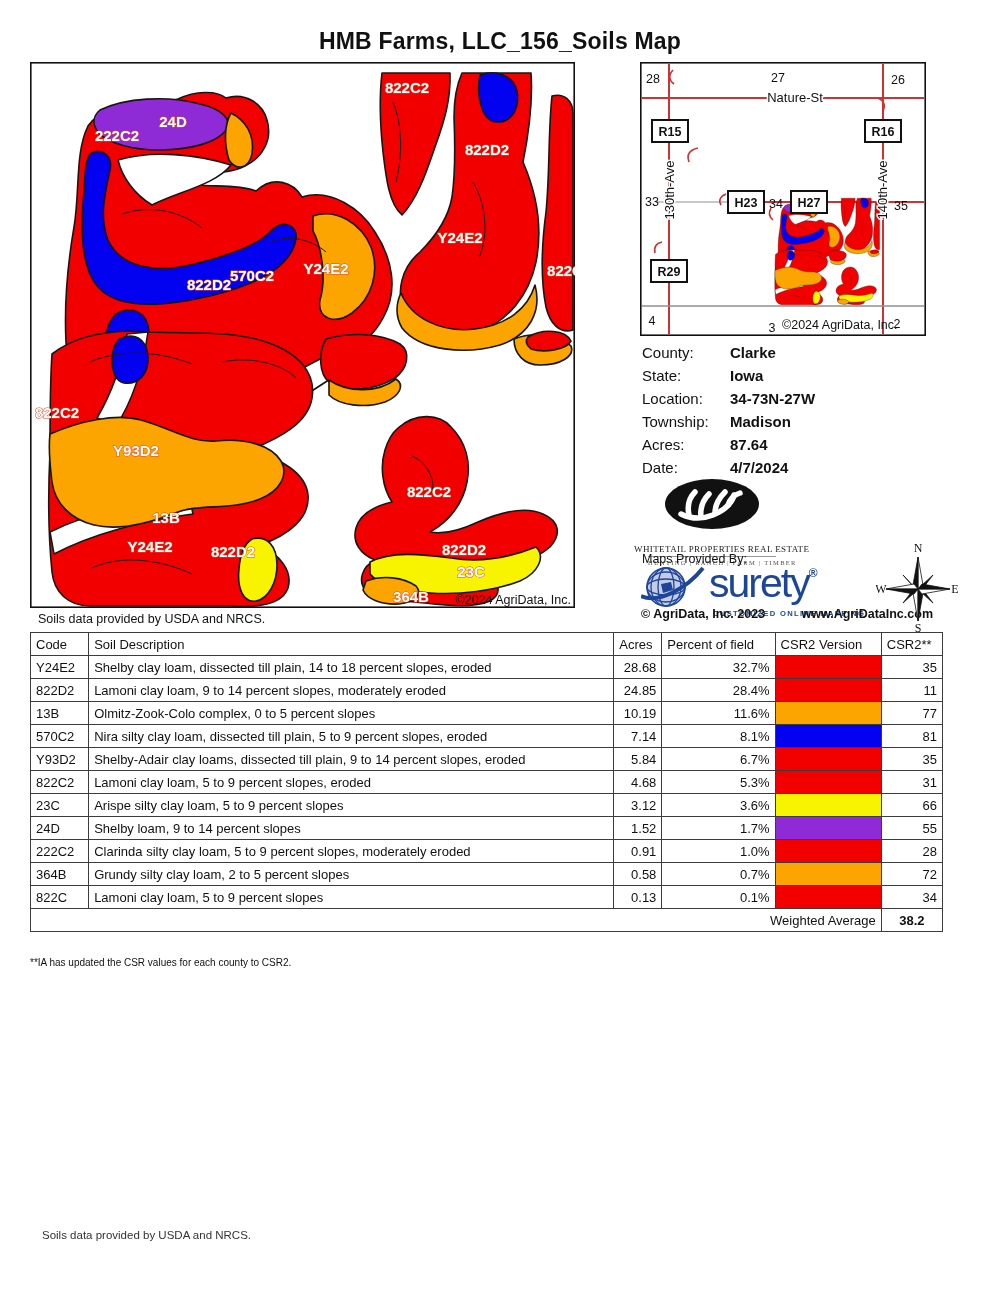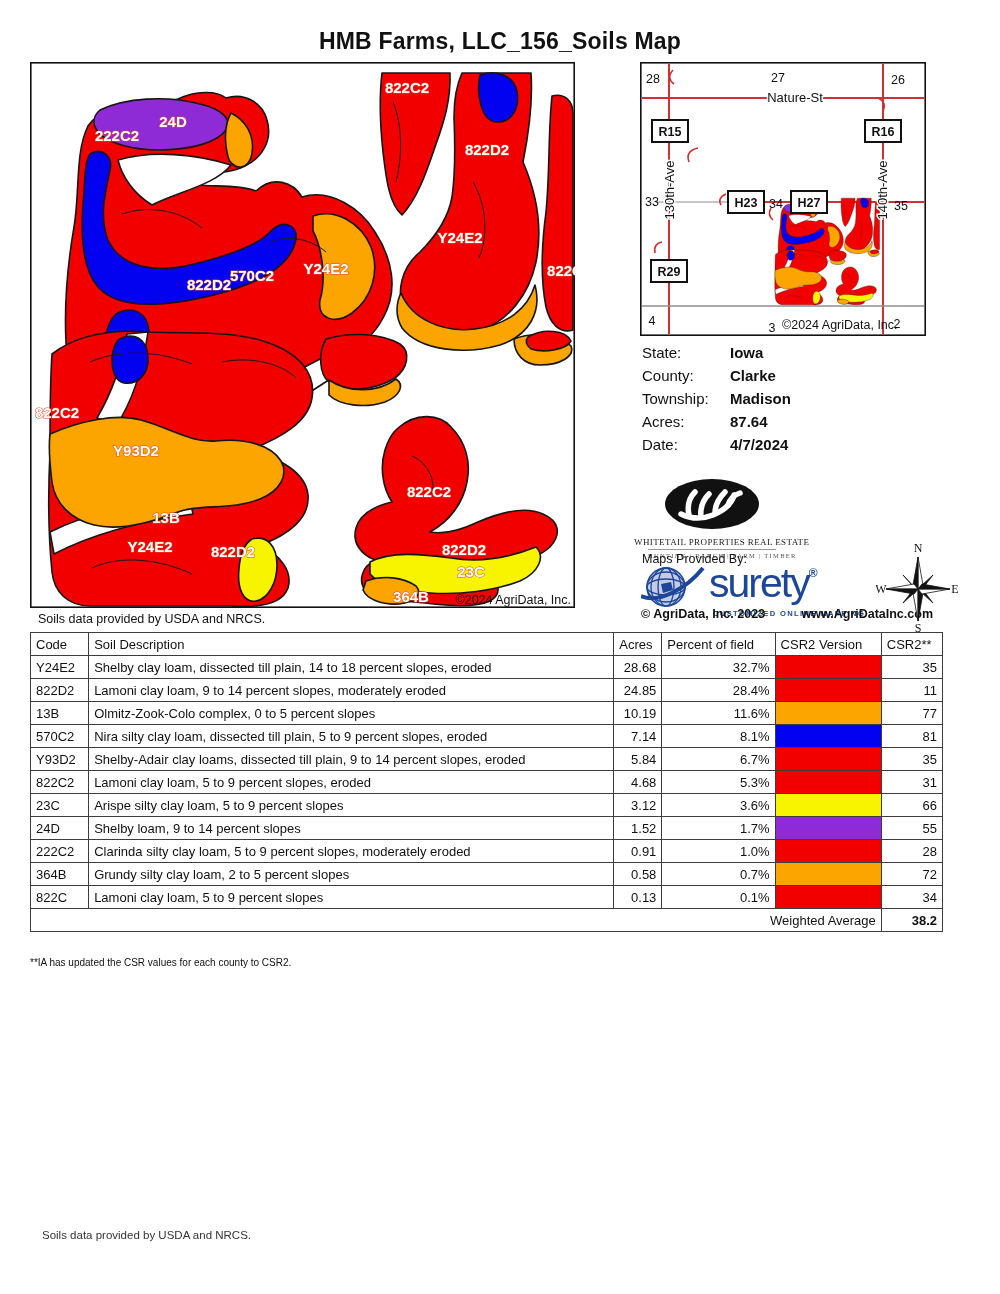--- a/index.html
+++ b/index.html
@@ -12,37 +12,37 @@
   .map-caption{top:612px;left:38px;font-size:12.5px;}
   
   #locator-map{top:62px;left:640px;}
   
   .info{top:341px;left:642px;width:290px;}
   .info-row{display:flex;height:23px;align-items:center;font-size:15px;}
   .info-row .lbl{width:88px;}
   .info-row .val{font-weight:bold;}
   
   .whitetail{top:477px;left:634px;width:156px;text-align:center;}
-  .wt-name{font-family:"Liberation Serif",serif;font-size:9px;letter-spacing:.4px;color:#1c1c1c;margin-top:2px;white-space:nowrap;}
+  .wt-name{font-family:"Liberation Serif",serif;font-size:9px;letter-spacing:.4px;color:#1c1c1c;margin-top:9px;white-space:nowrap;}
   .wt-tagline{font-family:"Liberation Serif",serif;font-size:6.5px;letter-spacing:1.3px;color:#555;border-top:1px solid #999;margin:2px 14px 0 14px;padding-top:2px;white-space:nowrap;}
   .maps-by{top:552px;left:642px;font-size:12.5px;}
   .surety{top:566px;left:641px;width:230px;}
   .surety-row{display:flex;align-items:flex-start;}
   .surety-word{font-size:41px;font-weight:normal;color:var(--surety_blue);letter-spacing:-2px;line-height:34px;margin-left:4px;}
   .surety-reg{font-size:12px;color:var(--surety_blue);font-weight:bold;vertical-align:top;}
   .surety-tag{font-size:7.6px;font-weight:bold;letter-spacing:1.35px;color:var(--surety_blue);margin:1px 0 0 72px;white-space:nowrap;}
   .agri-line{top:607px;left:641px;width:292px;display:flex;justify-content:space-between;font-size:12.5px;font-weight:bold;}
   #compass{top:541px;left:876px;}
   .compass-letter{font-family:"Liberation Serif",serif;font-size:12px;fill:#111;text-anchor:middle;}
   
   .soil-table{top:632px;left:30px;border-collapse:collapse;width:913px;table-layout:fixed;font-size:13px;}
   .soil-table th,.soil-table td{border:1.5px solid #3c3c3c;padding:2px 5px;height:18px;font-weight:normal;text-align:left;overflow:hidden;white-space:nowrap;}
   .soil-table .num{text-align:right;}
   .soil-table .wa-label{font-weight:normal;text-align:right;}
-  .soil-table .wa-val{font-weight:bold;text-align:right;}
+  .soil-table .wa-val{font-weight:bold;text-align:center;}
   .footnote{top:957px;left:30px;font-size:10px;}
   .page-footer{top:1229px;left:42px;font-size:11.5px;color:#333;}
   
   .f-red{fill:var(--soil_red);} .f-orange{fill:var(--soil_orange);} .f-blue{fill:var(--soil_blue);}
   .f-yellow{fill:var(--soil_yellow);} .f-purple{fill:var(--soil_purple);} .f-white{fill:#fff;}
   .contours{fill:none;stroke:#1a1a1a;}
   .soil-label{font-family:"Liberation Sans",sans-serif;font-size:15px;font-weight:bold;fill:#fff;
               stroke:var(--label_halo);stroke-width:1;paint-order:stroke;text-anchor:middle;}
   .map-copy{font-size:12.5px;fill:#111;text-anchor:end;}
   .sec-num{font-size:12.5px;fill:#111;text-anchor:middle;}
@@ -163,26 +163,30 @@
       <text x="257" y="266" class="sec-num">2</text>
     </g>
   <text class="loc-road-label" x="155" y="40">Nature-St</text>
   <text class="loc-road-label" transform="rotate(-90 34 128)" x="34" y="128">130th-Ave</text>
   <text class="loc-road-label" transform="rotate(-90 247 128)" x="247" y="128">140th-Ave</text>
   <text class="loc-copy" x="142" y="267">©2024 AgriData, Inc.</text>
 </svg>
 
 <div class="abs info" id="info-block">
     <div class="info-row">
+      <span class="lbl">County:</span>
+      <span class="val">Clarke</span>
+    </div>
+    <div class="info-row">
       <span class="lbl">State:</span>
       <span class="val">Iowa</span>
     </div>
     <div class="info-row">
-      <span class="lbl">County:</span>
-      <span class="val">Clarke</span>
+      <span class="lbl">Location:</span>
+      <span class="val">34-73N-27W</span>
     </div>
     <div class="info-row">
       <span class="lbl">Township:</span>
       <span class="val">Madison</span>
     </div>
     <div class="info-row">
       <span class="lbl">Acres:</span>
       <span class="val">87.64</span>
     </div>
     <div class="info-row">

